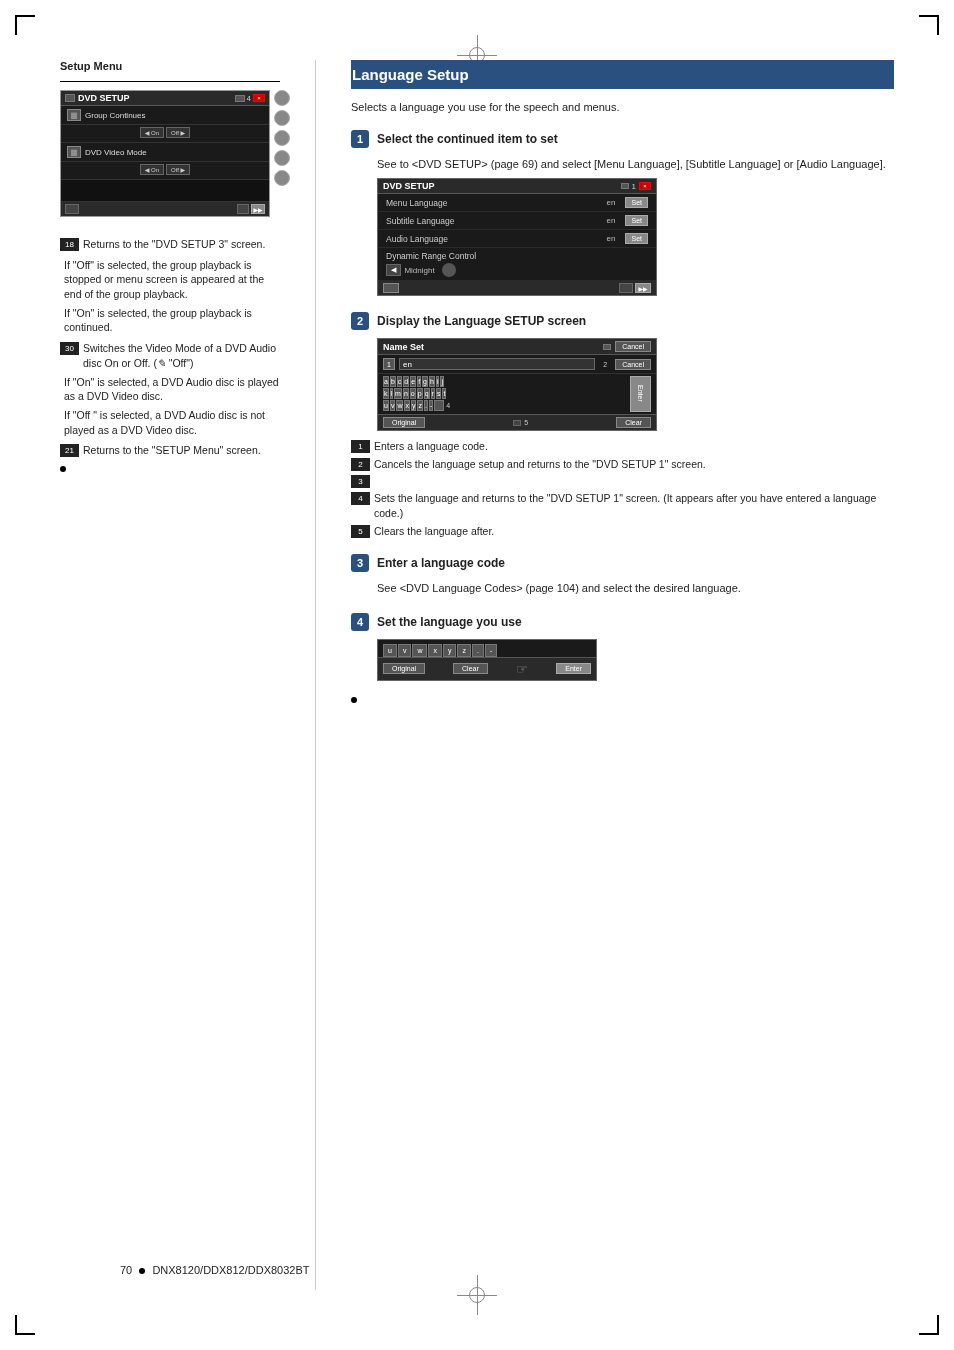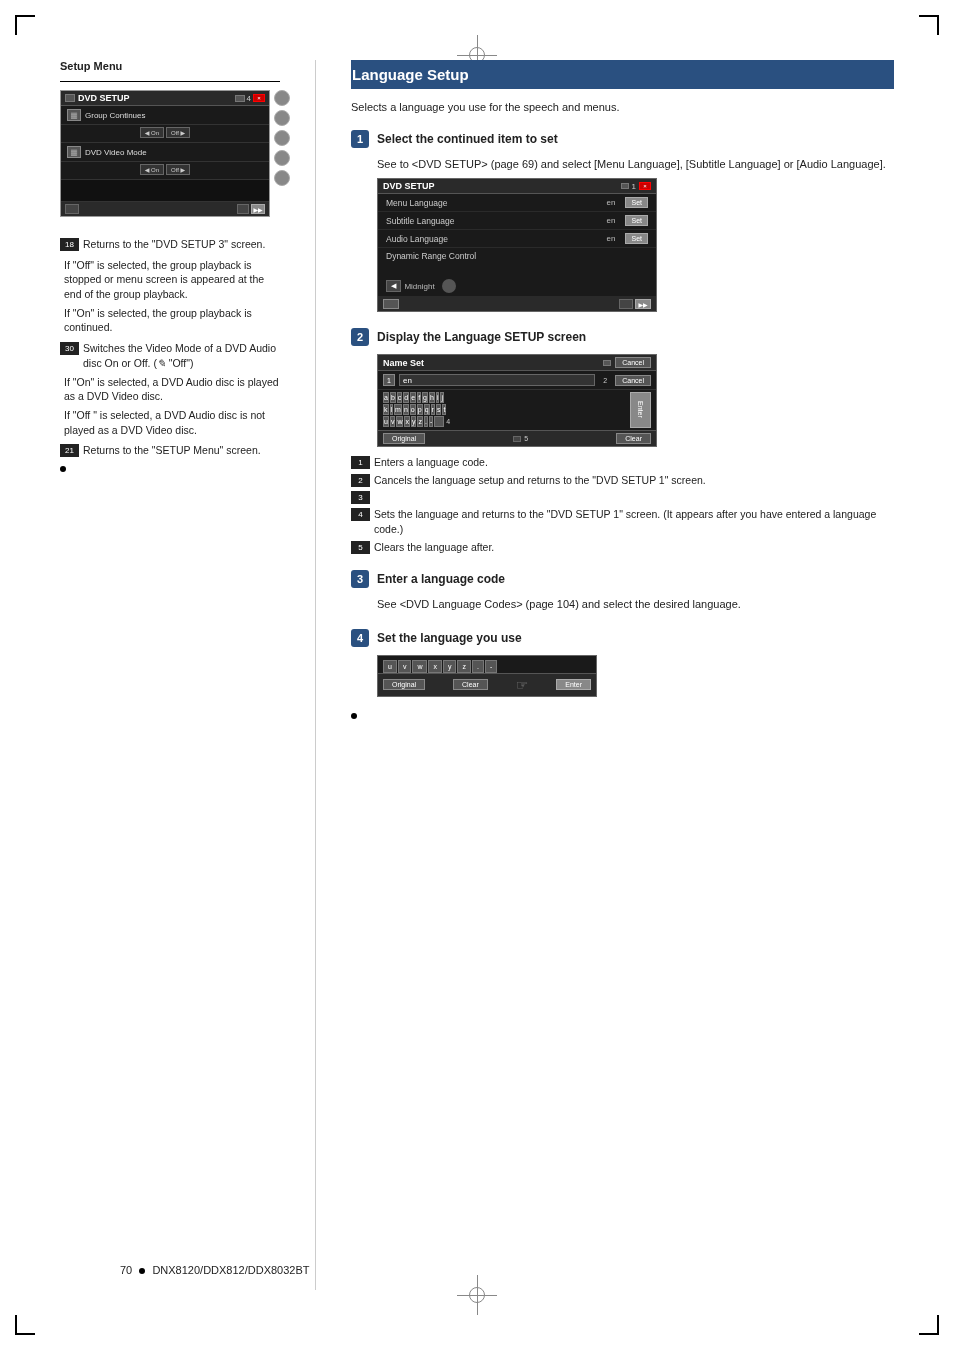--- a/index.html
+++ b/index.html
@@ -501,21 +501,21 @@
     }
 
     .dss-dynamic-row {
       padding: 3px 8px;
       border-bottom: 1px solid #2a2a2a;
     }
 
     .dss-dynamic-label {
       font-size: 8.5px;
       color: #ccc;
-      margin-bottom: 18px;
+      margin-bottom: 2px;
     }
 
     .dss-dynamic-controls {
       display: flex;
       align-items: center;
       gap: 3px;
     }
 
     .dss-arrow {
       background: #444;

